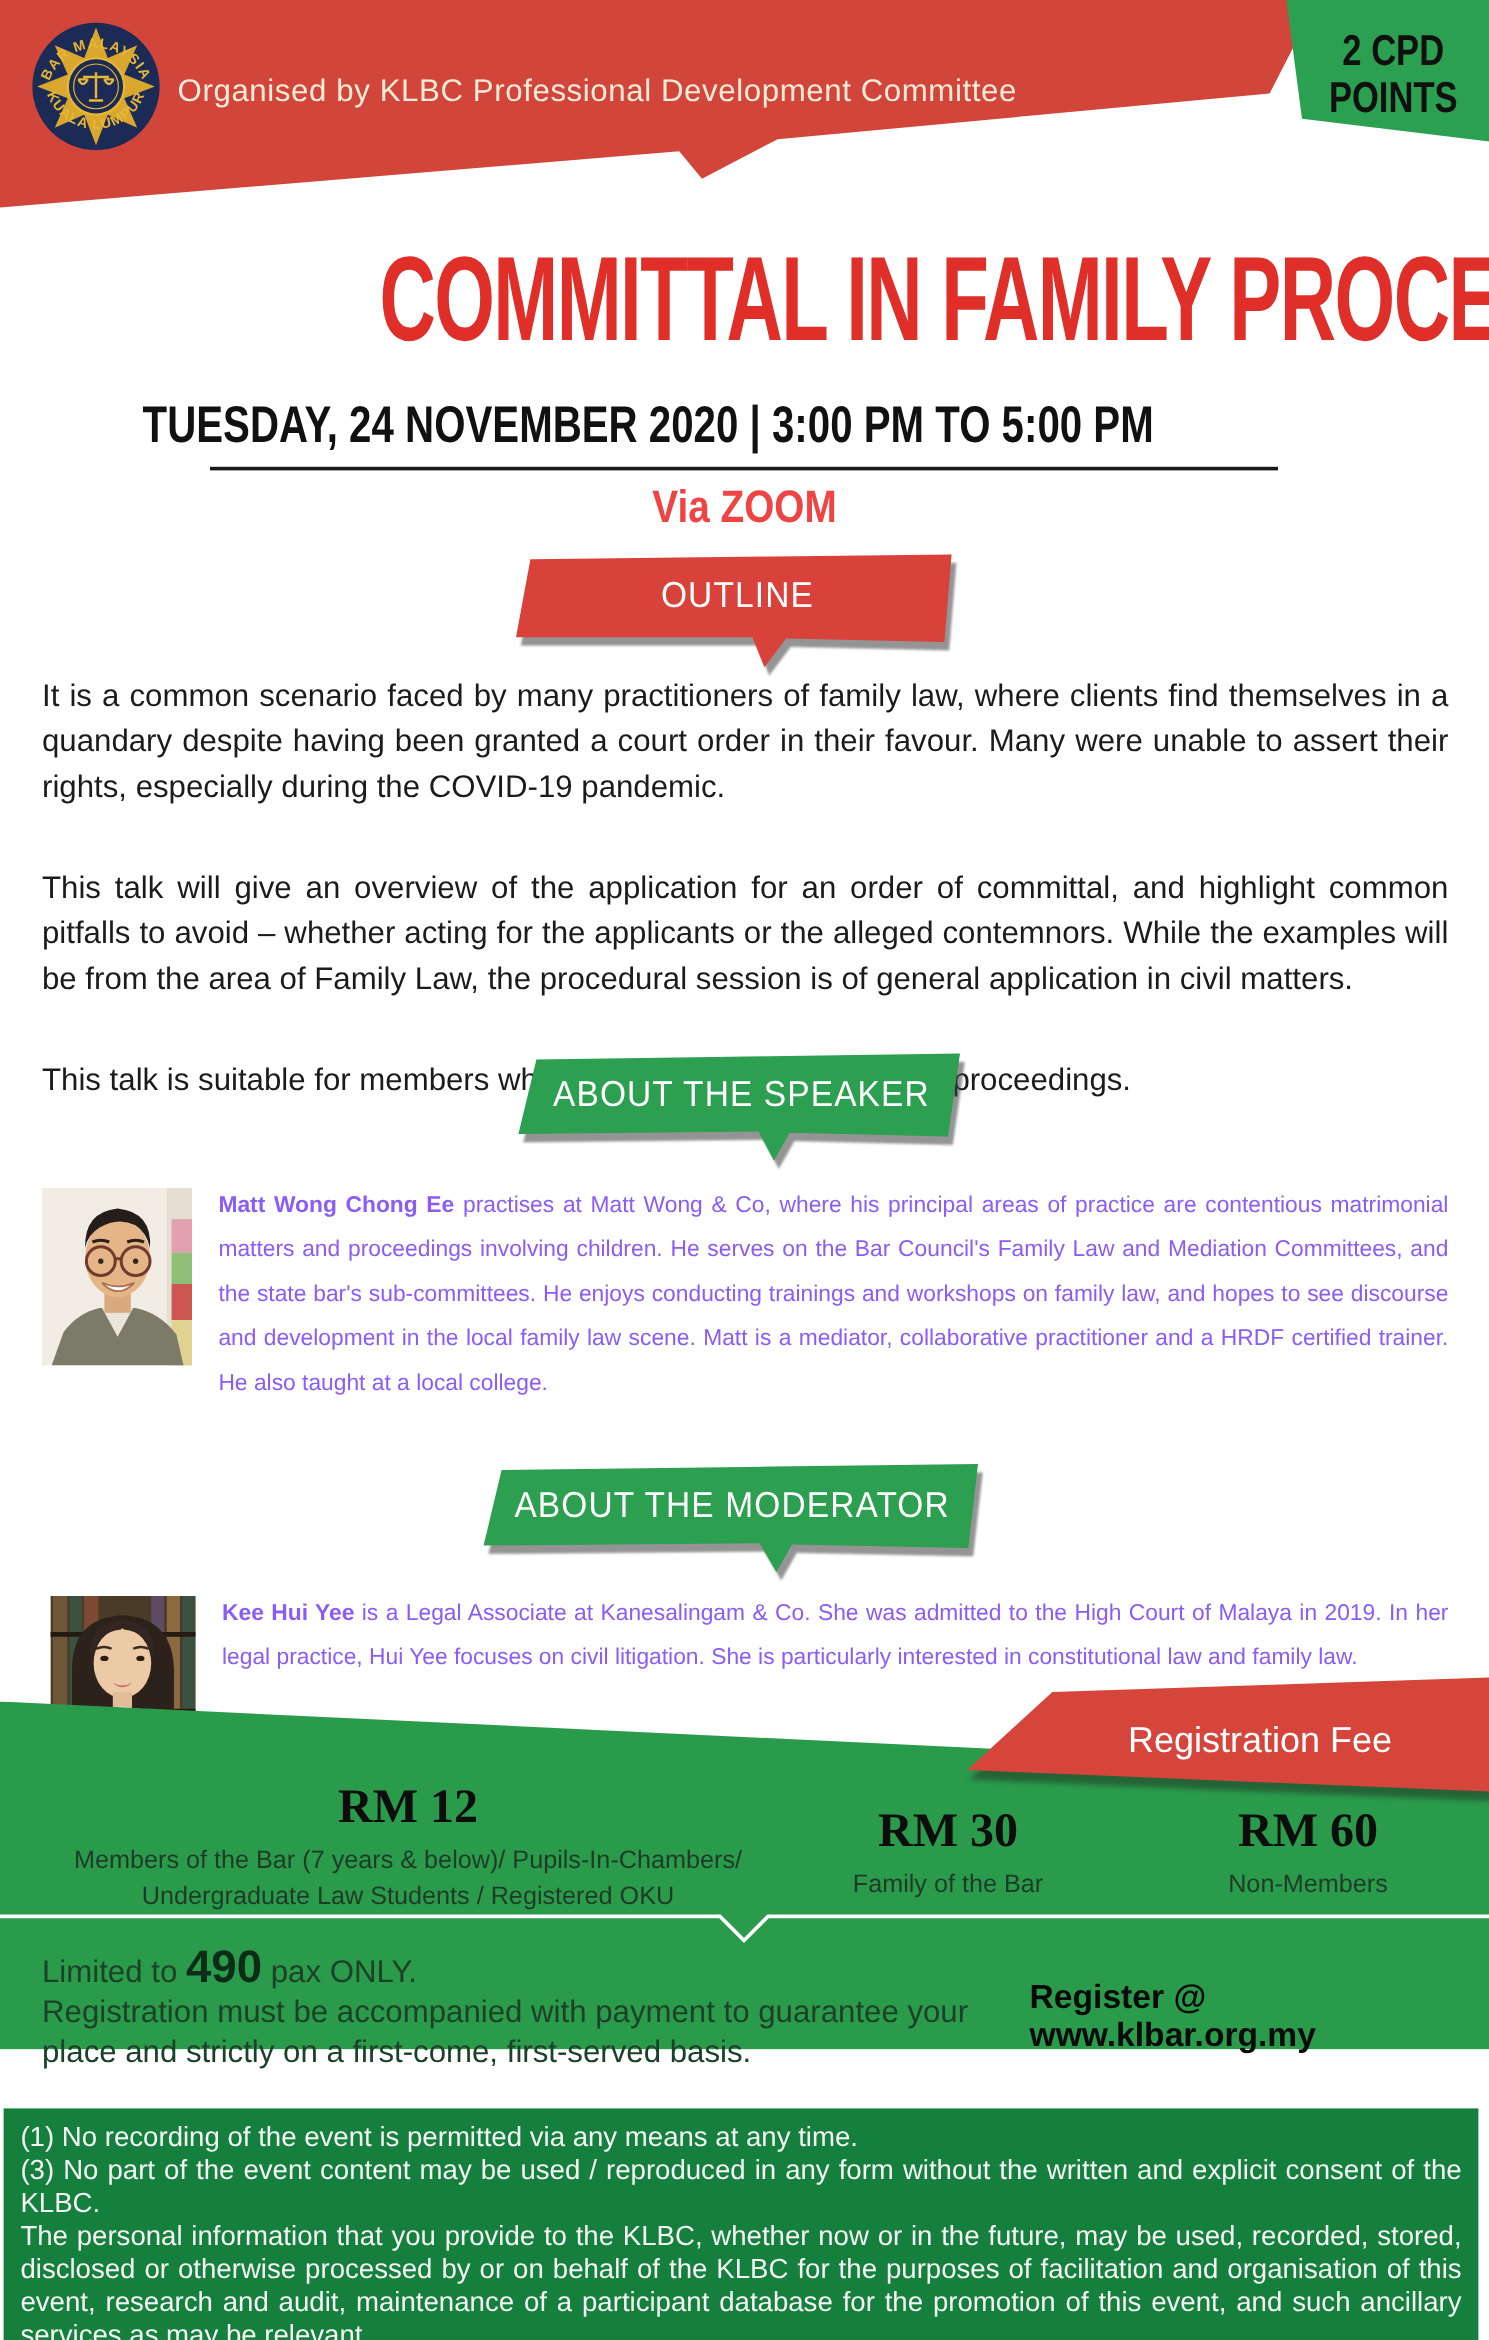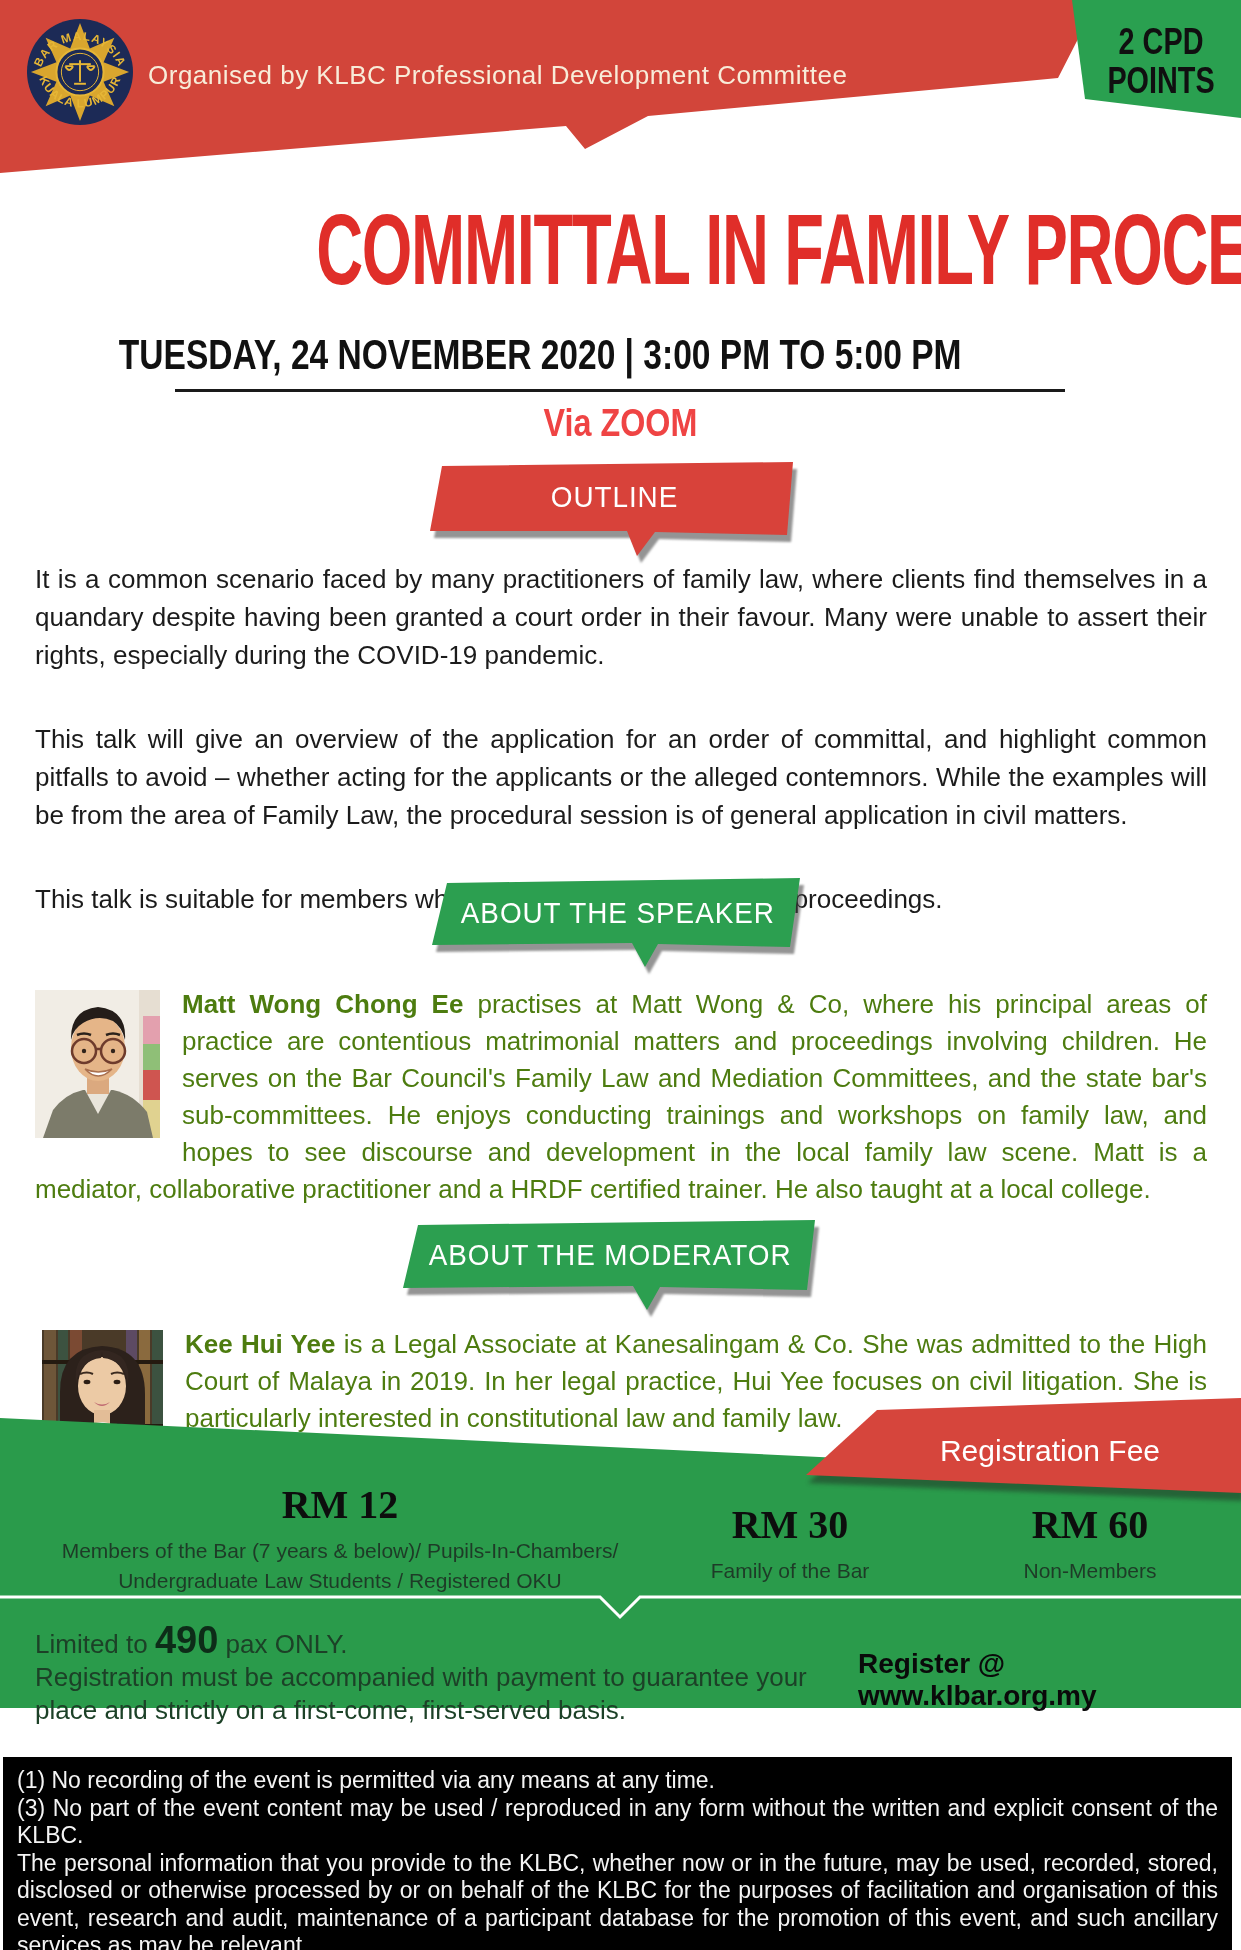--- a/index.html
+++ b/index.html
@@ -28,38 +28,38 @@
   
   .ribbon{position:absolute;}
   .ribbon svg{position:absolute;left:0;top:0;filter:drop-shadow(4px 7px 1px rgba(60,60,60,.55));}
   .ribbon .label{position:absolute;left:0;right:0;text-align:center;color:#ffffff;
                  font-size:30px;letter-spacing:1px;}
   .ribbon .label .squeeze{display:inline-block;transform:scaleX(.93);transform-origin:center;white-space:nowrap;}
   
   .body-copy{position:absolute;left:35px;top:560px;width:1172px;color:#1b1b1b;
              font-size:26px;line-height:38px;text-align:justify;}
   .body-copy p{margin:0 0 46px 0;}
-  .person{position:absolute;color:#4d7c0f;font-size:26px;line-height:37px;text-align:justify;}
+  .person{position:absolute;color:#8b5cf6;font-size:19px;line-height:37px;text-align:justify;}
   .person .photo{float:left;margin:4px 22px 6px 0;}
   .bold-name{font-weight:bold;}
   
   .green-sec{position:absolute;left:0;top:1396px;width:1241px;height:312px;}
   .green-bg{position:absolute;inset:0;background:#2a9b4b;
             clip-path:polygon(0 22px,100% 81px,100% 100%,0 100%);}
   .fee-col{position:absolute;text-align:center;}
   .fee-price{font-family:"Liberation Serif",serif;font-weight:bold;font-size:40px;color:#0d0d0d;}
   .fee-label{margin-top:8px;font-size:21px;line-height:30px;color:#1e3b27;white-space:pre-line;}
   .reg-ribbon-svg{position:absolute;left:0;top:0;filter:drop-shadow(2px 8px 2px rgba(30,30,30,.45));}
   .reg-label{position:absolute;left:880px;top:38px;width:340px;text-align:center;color:#fff;font-size:30px;}
   .vee{position:absolute;left:0;top:195px;width:1241px;height:36px;}
   .limit{position:absolute;left:35px;top:228px;width:800px;color:#1c4127;font-size:26px;line-height:33px;}
   .limit .count{font-weight:bold;font-size:38px;color:#0d2c18;}
   .register{position:absolute;left:858px;top:252px;width:370px;color:#0a0a0a;font-weight:bold;font-size:28px;}
   
-  .footer{position:absolute;left:3px;top:1757px;width:1229px;height:193px;background:#000000;
+  .footer{position:absolute;left:3px;top:1757px;width:1229px;height:193px;background:#15803d;
           color:#f4f4f4;box-sizing:border-box;padding:10px 14px;font-size:23px;line-height:27.5px;
           text-align:justify;}
   .footer .note{margin:0;}
 </style>
 </head>
 <body>
 
 <div class="poster">
 
   <svg class="header-svg" viewBox="0 0 1241 200">

